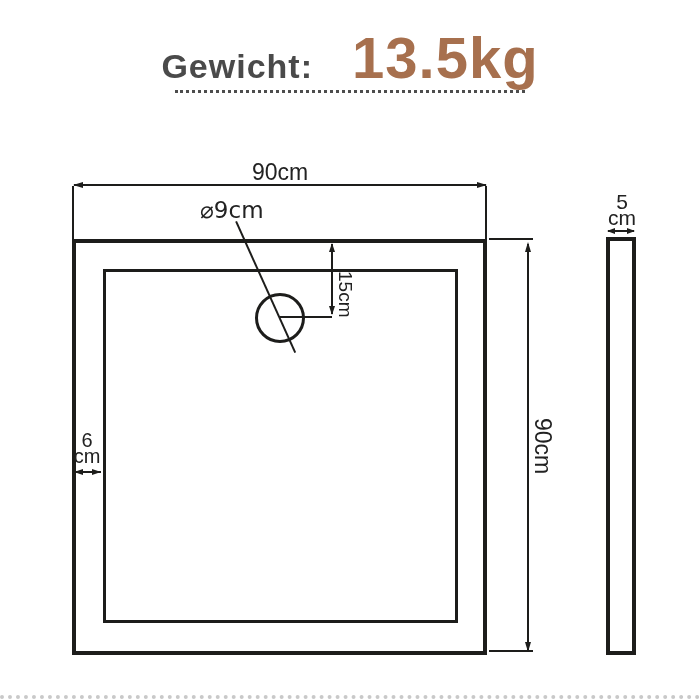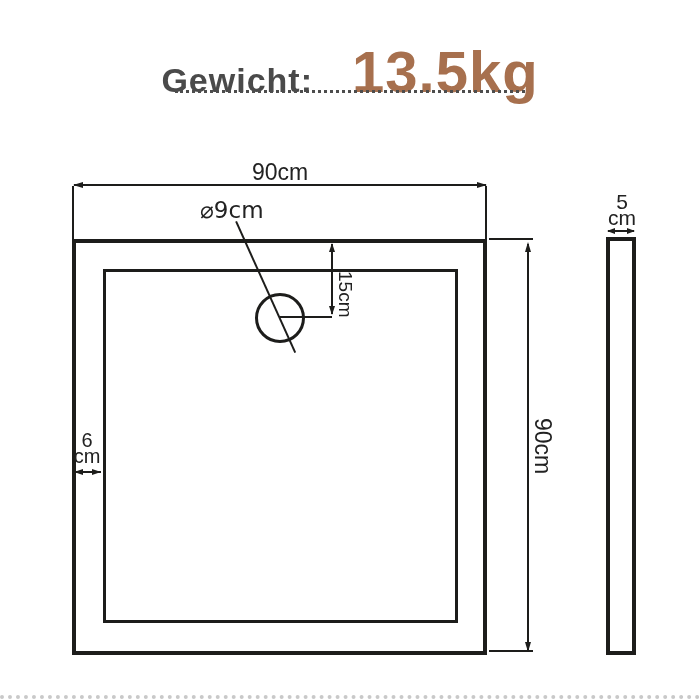--- a/index.html
+++ b/index.html
@@ -5,21 +5,21 @@
   html,body{margin:0;padding:0;background:#ffffff;}
   .canvas{
     position:relative;
     width:700px;height:700px;
     background:#ffffff;
     font-family:"Liberation Sans","DejaVu Sans",sans-serif;
     overflow:hidden;
   }
   
   .title-row{
-    position:absolute;left:0;top:38px;width:700px;
+    position:absolute;left:0;top:24px;width:700px;
     display:flex;justify-content:center;align-items:baseline;gap:36px;
   }
   .w-label{
     font-size:34px;font-weight:bold;color:#4a4a4a;letter-spacing:1px;
   }
   .w-value{
     font-size:58px;font-weight:bold;color:#a7704e;margin-left:3px;letter-spacing:1px;
   }
   .dots{position:absolute;height:0;}
   .top-dots{left:175px;top:90px;width:350px;border-bottom:3px dotted #4d4d4d;}

